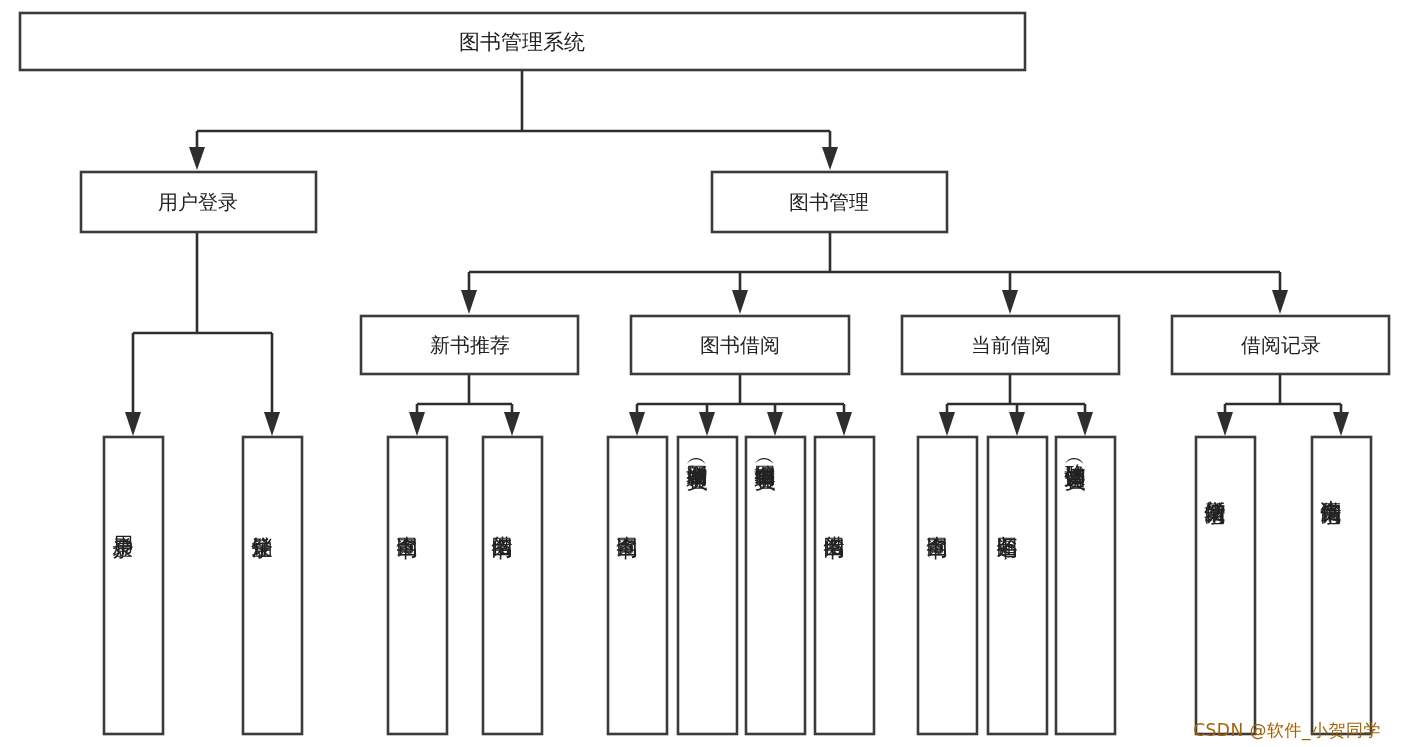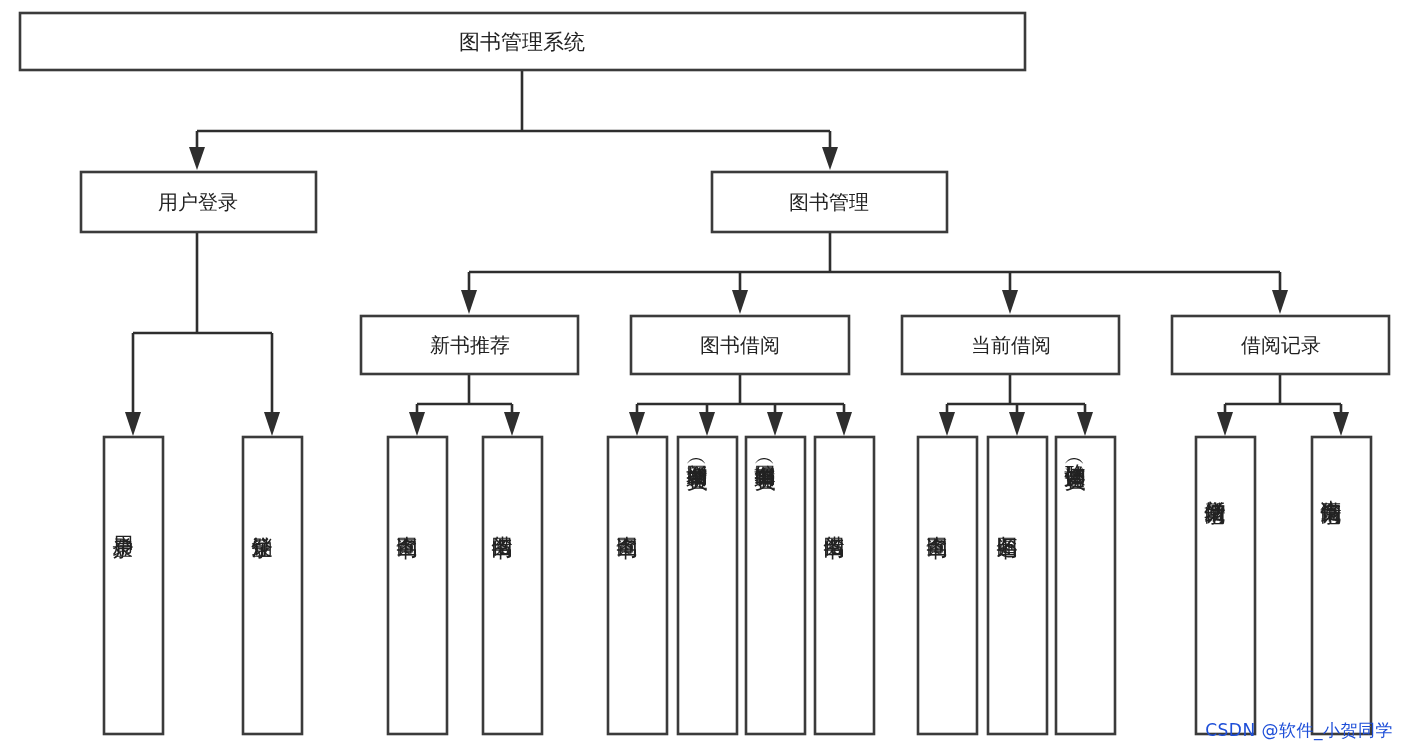--- a/index.html
+++ b/index.html
@@ -63,25 +63,25 @@
     writing-mode: vertical-rl;
     text-orientation: upright;
     letter-spacing: 1px;
     line-height: 1;
     white-space: nowrap;
     text-align: left;
     pointer-events: none;
   }
   .watermark {
     position: absolute;
-    right: 12px;
+    right: 24px;
     bottom: 5px;
     font-family: "DejaVu Sans", "Liberation Sans", sans-serif;
     font-size: 17px;
-    color: #1d4ed8;
+    color: #a16207;
     letter-spacing: 0.5px;
     user-select: none;
   }
 </style>
 </head>
 <body>
 
 <div id="diagram-root">
 
   <svg class="diagram-canvas" viewBox="0 0 1405 747" xmlns="http://www.w3.org/2000/svg">

